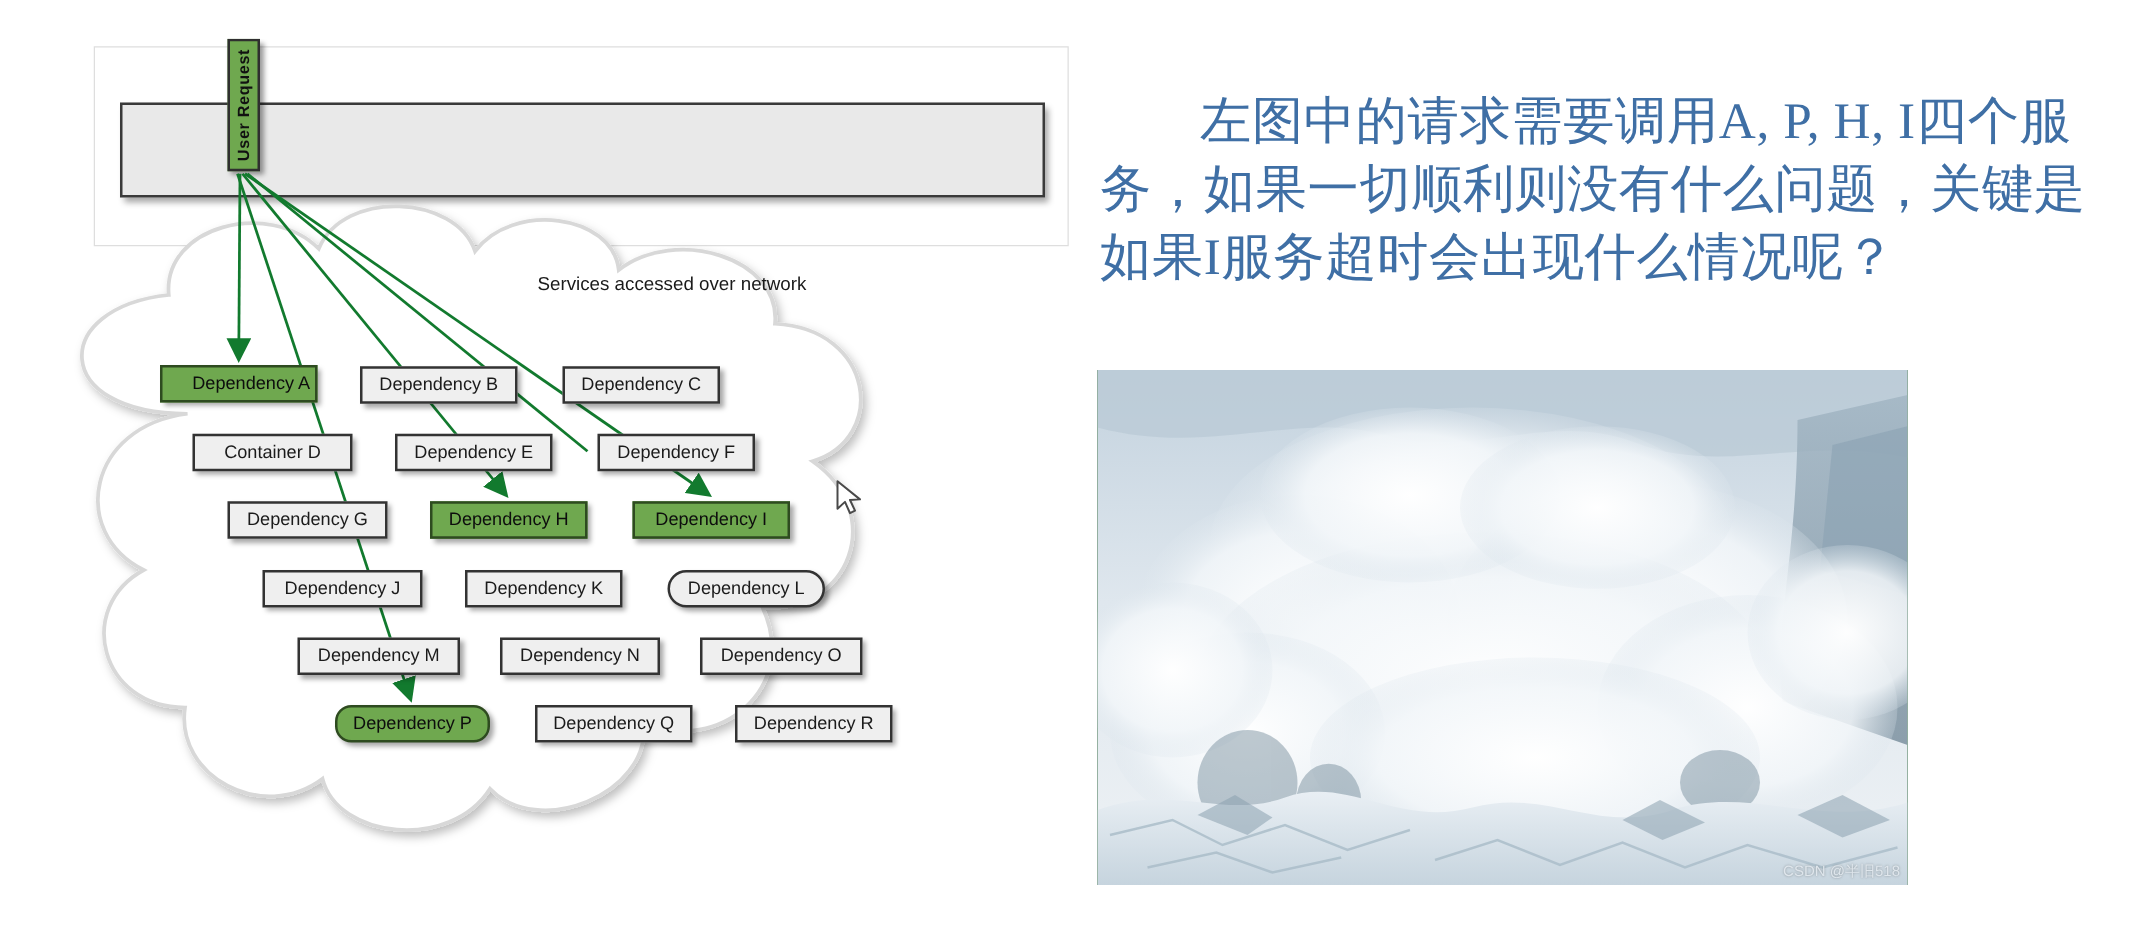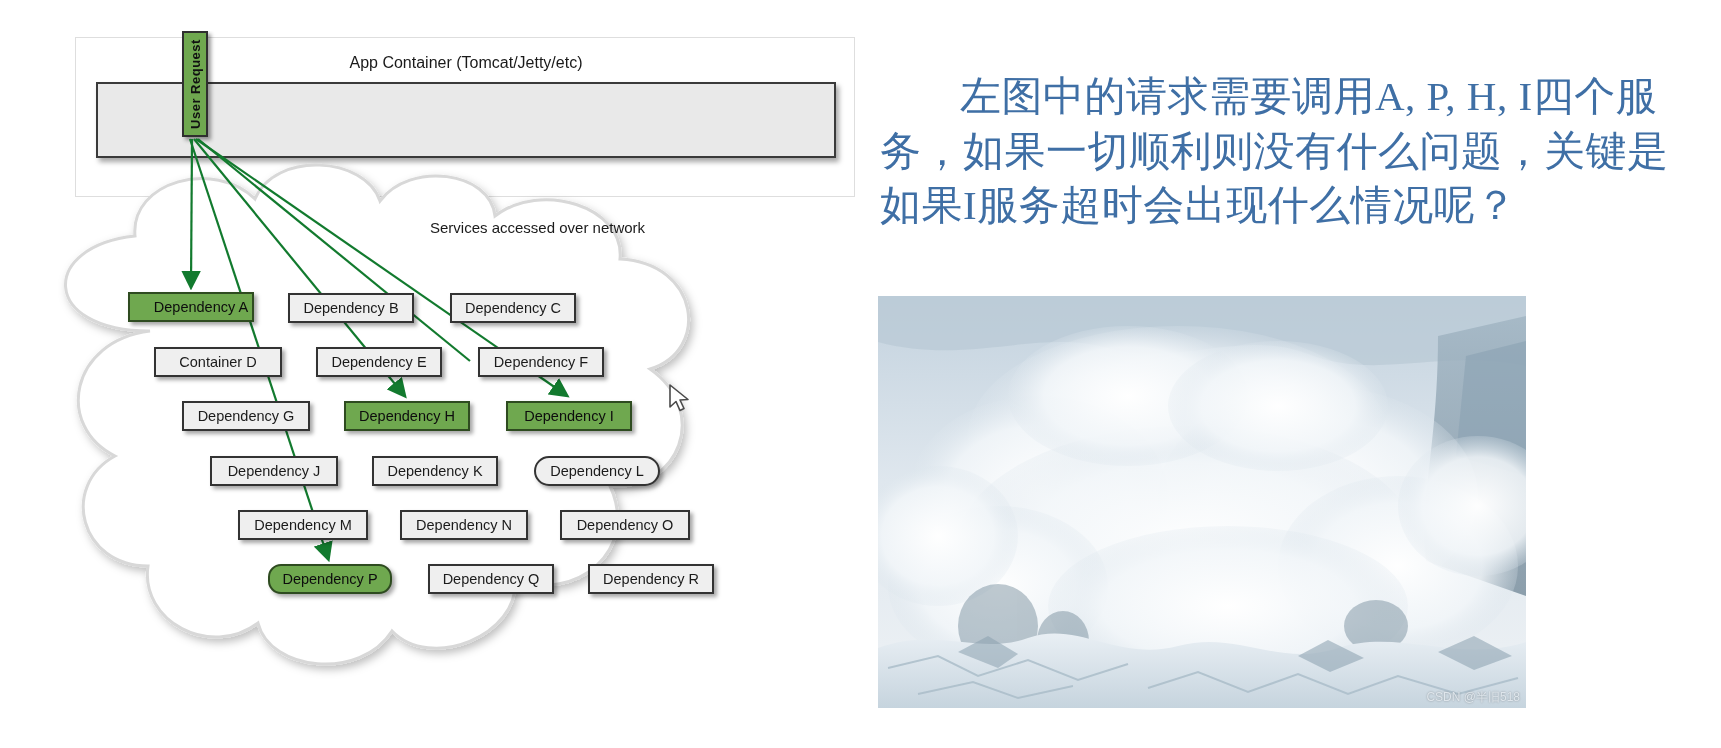--- a/index.html
+++ b/index.html
@@ -177,21 +177,20 @@
 </style>
 </head>
 <body>
 
 <div id="page">
 
 
   <div id="diagram">
 
     <div id="app-panel">
-      <div id="app-title">App Container (Tomcat/Jetty/etc)</div>
       <div id="app-box"></div>
     </div>
 
     <div id="user-request">
       <span id="user-request-label">User Request</span>
     </div>
 
     <svg id="cloud-svg" width="860" height="717">
       <defs>
         <filter id="cloudshadow" x="-20%" y="-20%" width="150%" height="150%">

